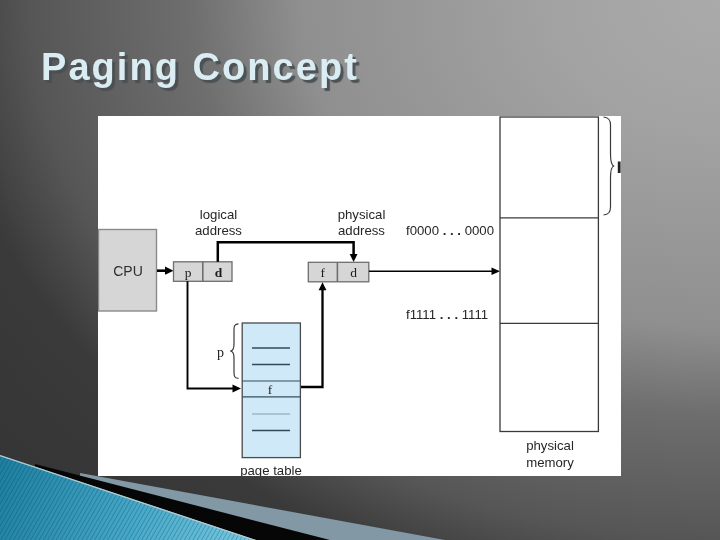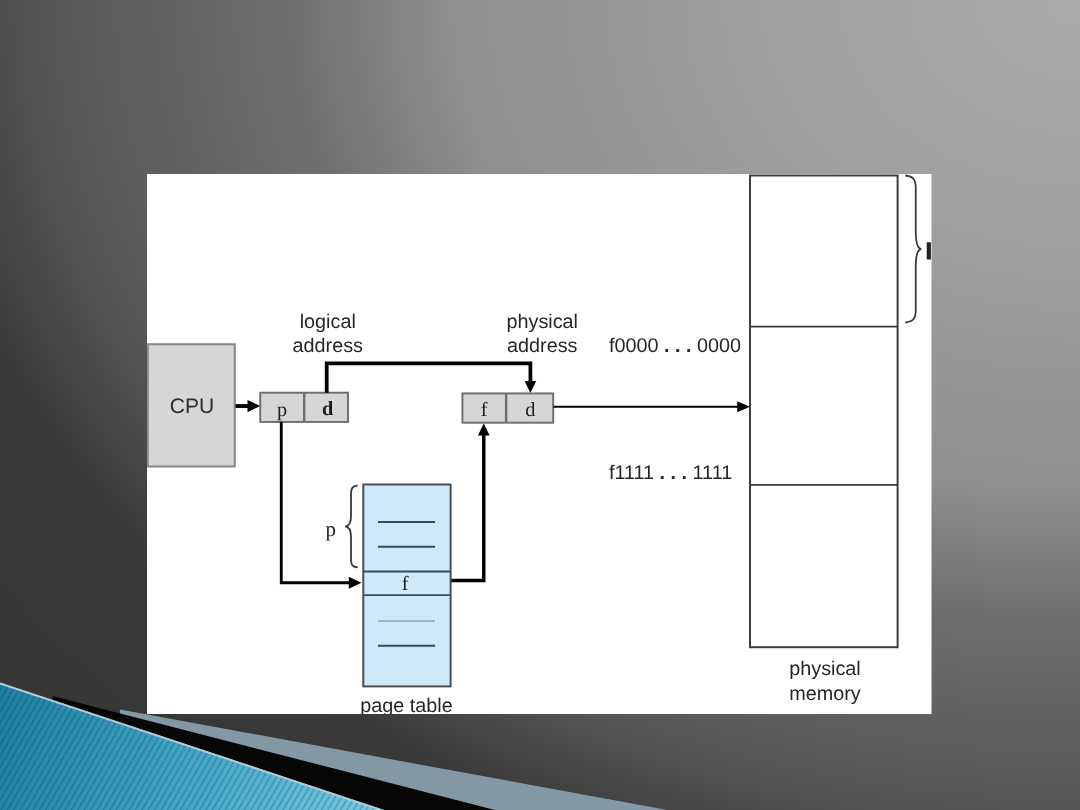--- a/index.html
+++ b/index.html
@@ -8,20 +8,21 @@
     font-family:"Liberation Sans", sans-serif;}
   .title{position:absolute;left:41px;top:46px;font-size:38px;font-weight:bold;
     color:#d9edf2;letter-spacing:2.05px;
     text-shadow:3px 3px 1px rgba(73,79,82,0.95);}
   .panel{position:absolute;left:98px;top:116px;width:523px;height:360px;background:#ffffff;overflow:hidden;}
 </style>
 </head>
 <body>
 <div class="slide">
 
+  <div class="title">Paging Concept</div>
 
   <svg style="position:absolute;left:0;top:440px" width="720" height="100" viewBox="0 440 720 100">
     <defs>
       <linearGradient id="tealg" x1="0" y1="470" x2="245" y2="545" gradientUnits="userSpaceOnUse">
         <stop offset="0" stop-color="#1e80a1"></stop>
         <stop offset="0.55" stop-color="#45a8c8"></stop>
         <stop offset="1" stop-color="#74c7e0"></stop>
       </linearGradient>
       <pattern id="stripes" width="3.7" height="3.7" patternUnits="userSpaceOnUse" patternTransform="rotate(30)">
         <rect width="3.7" height="3.7" fill="none"></rect>

